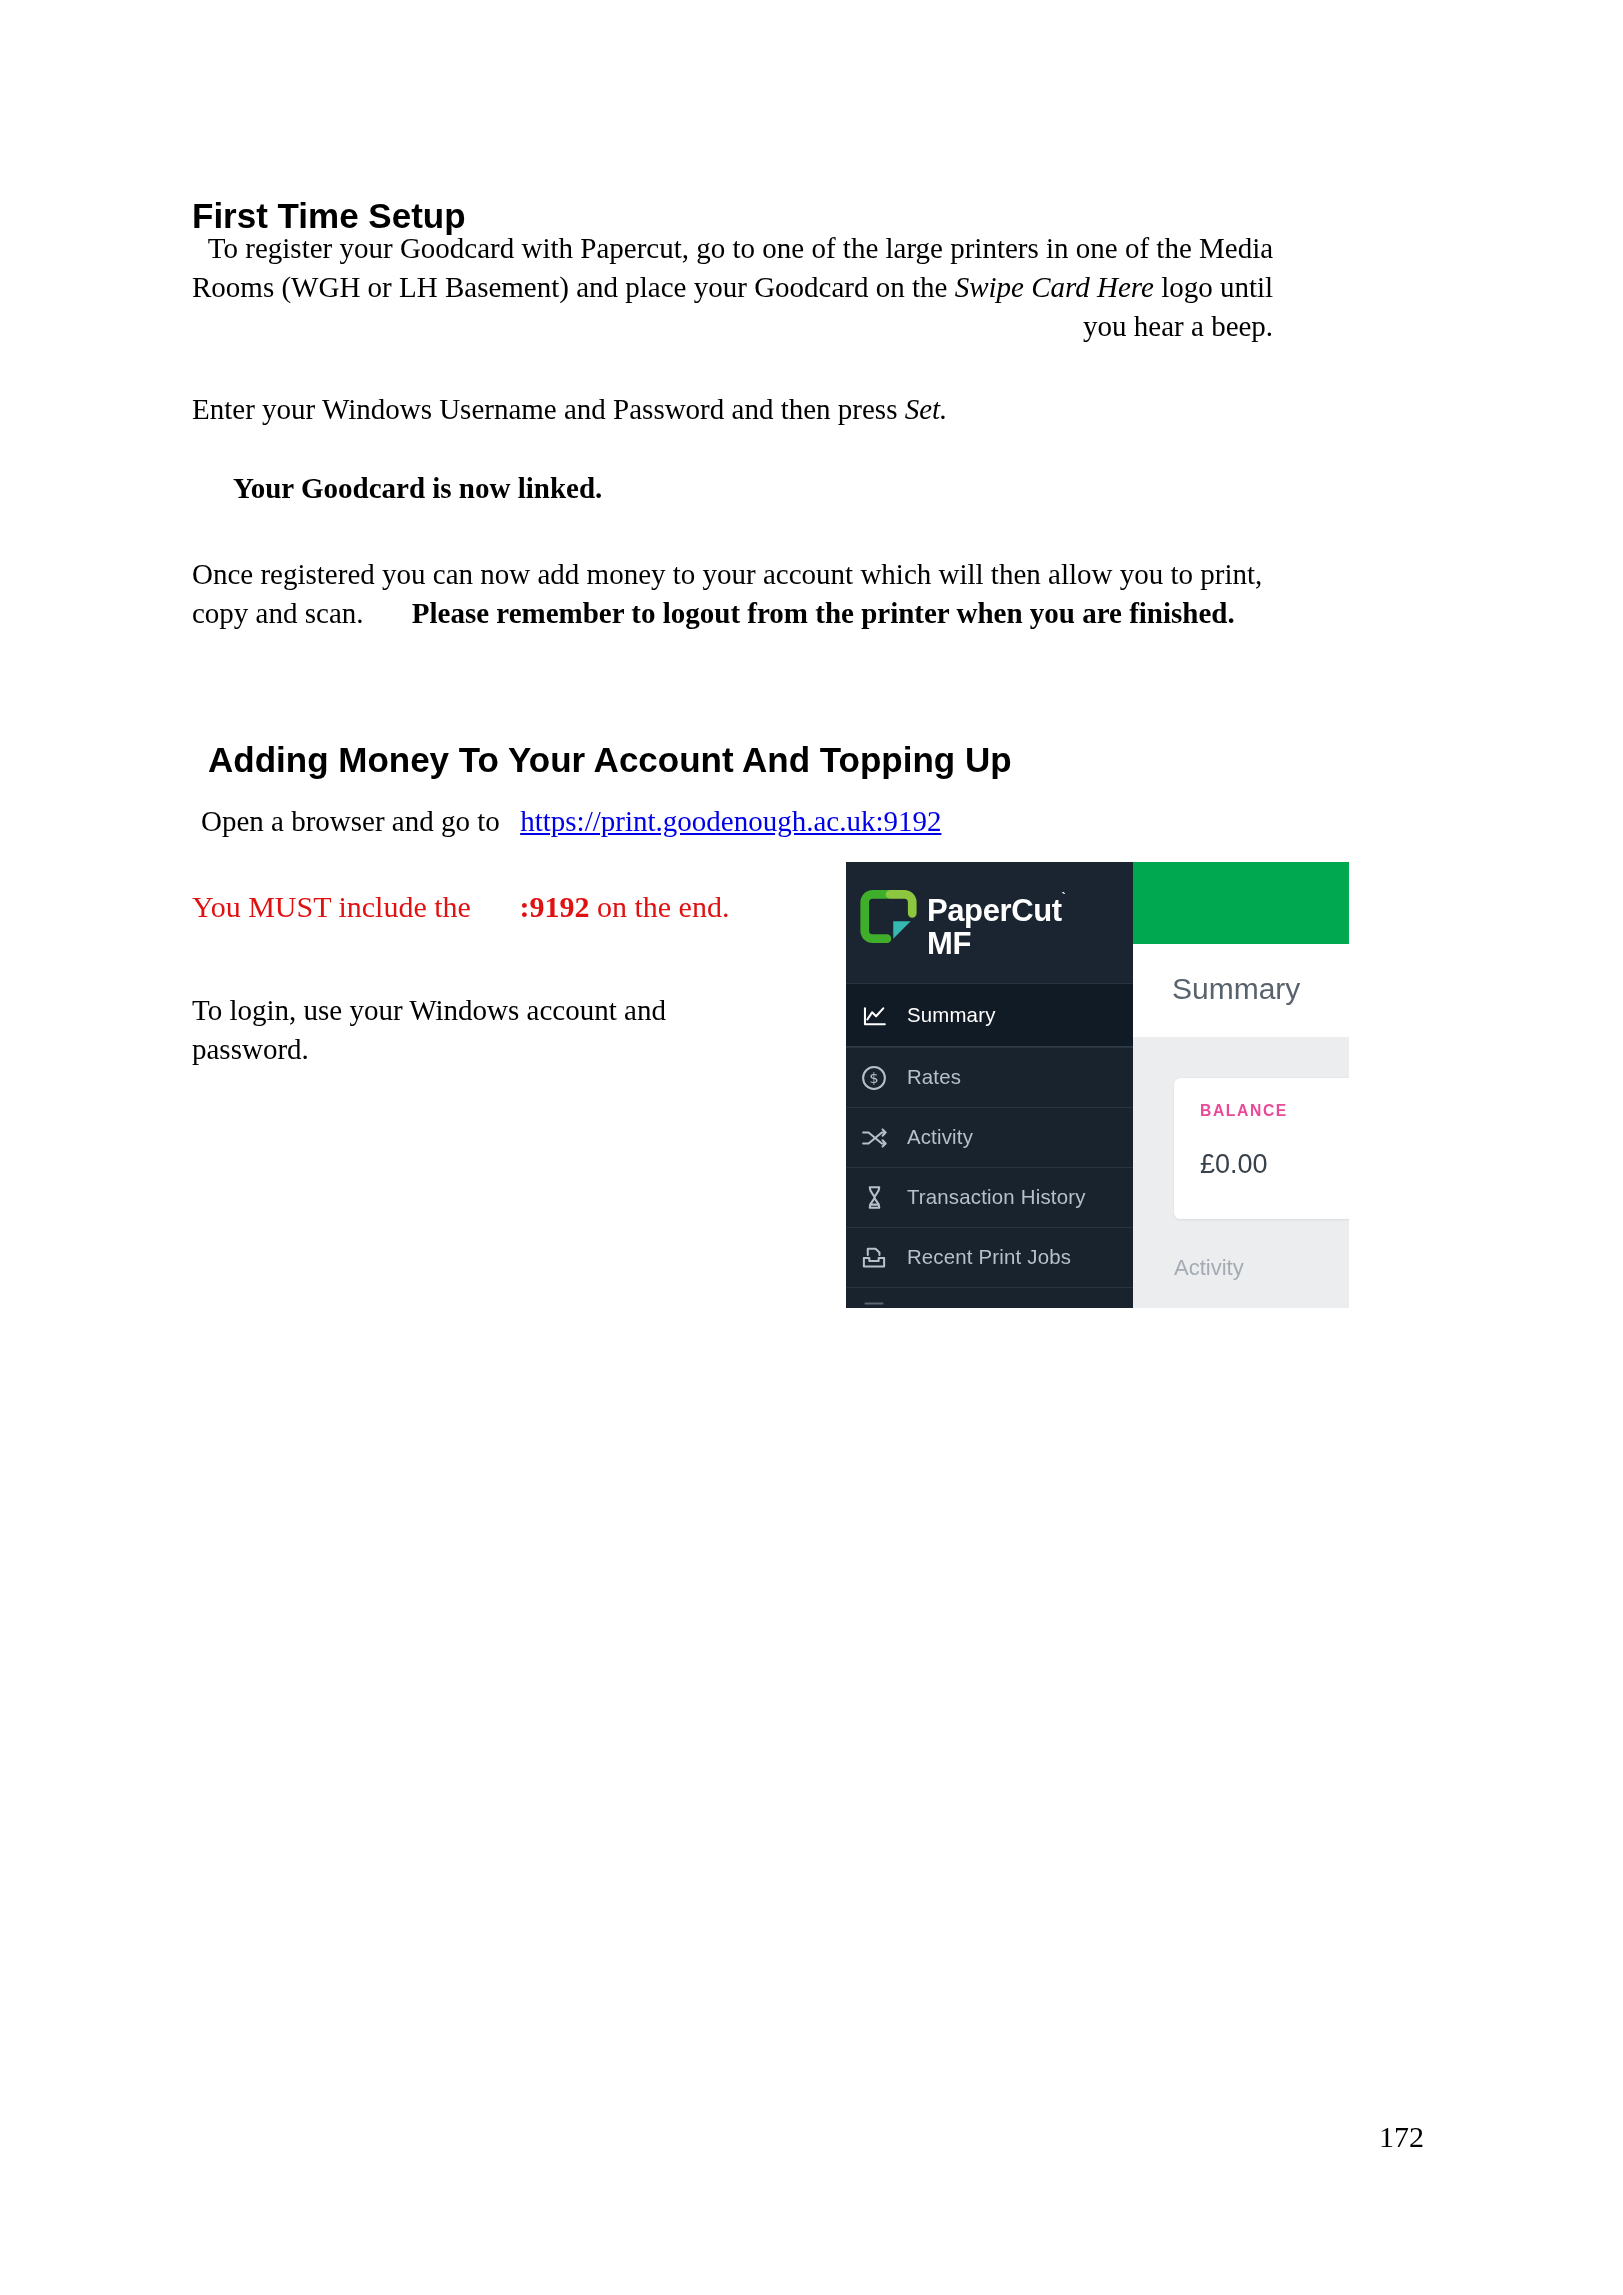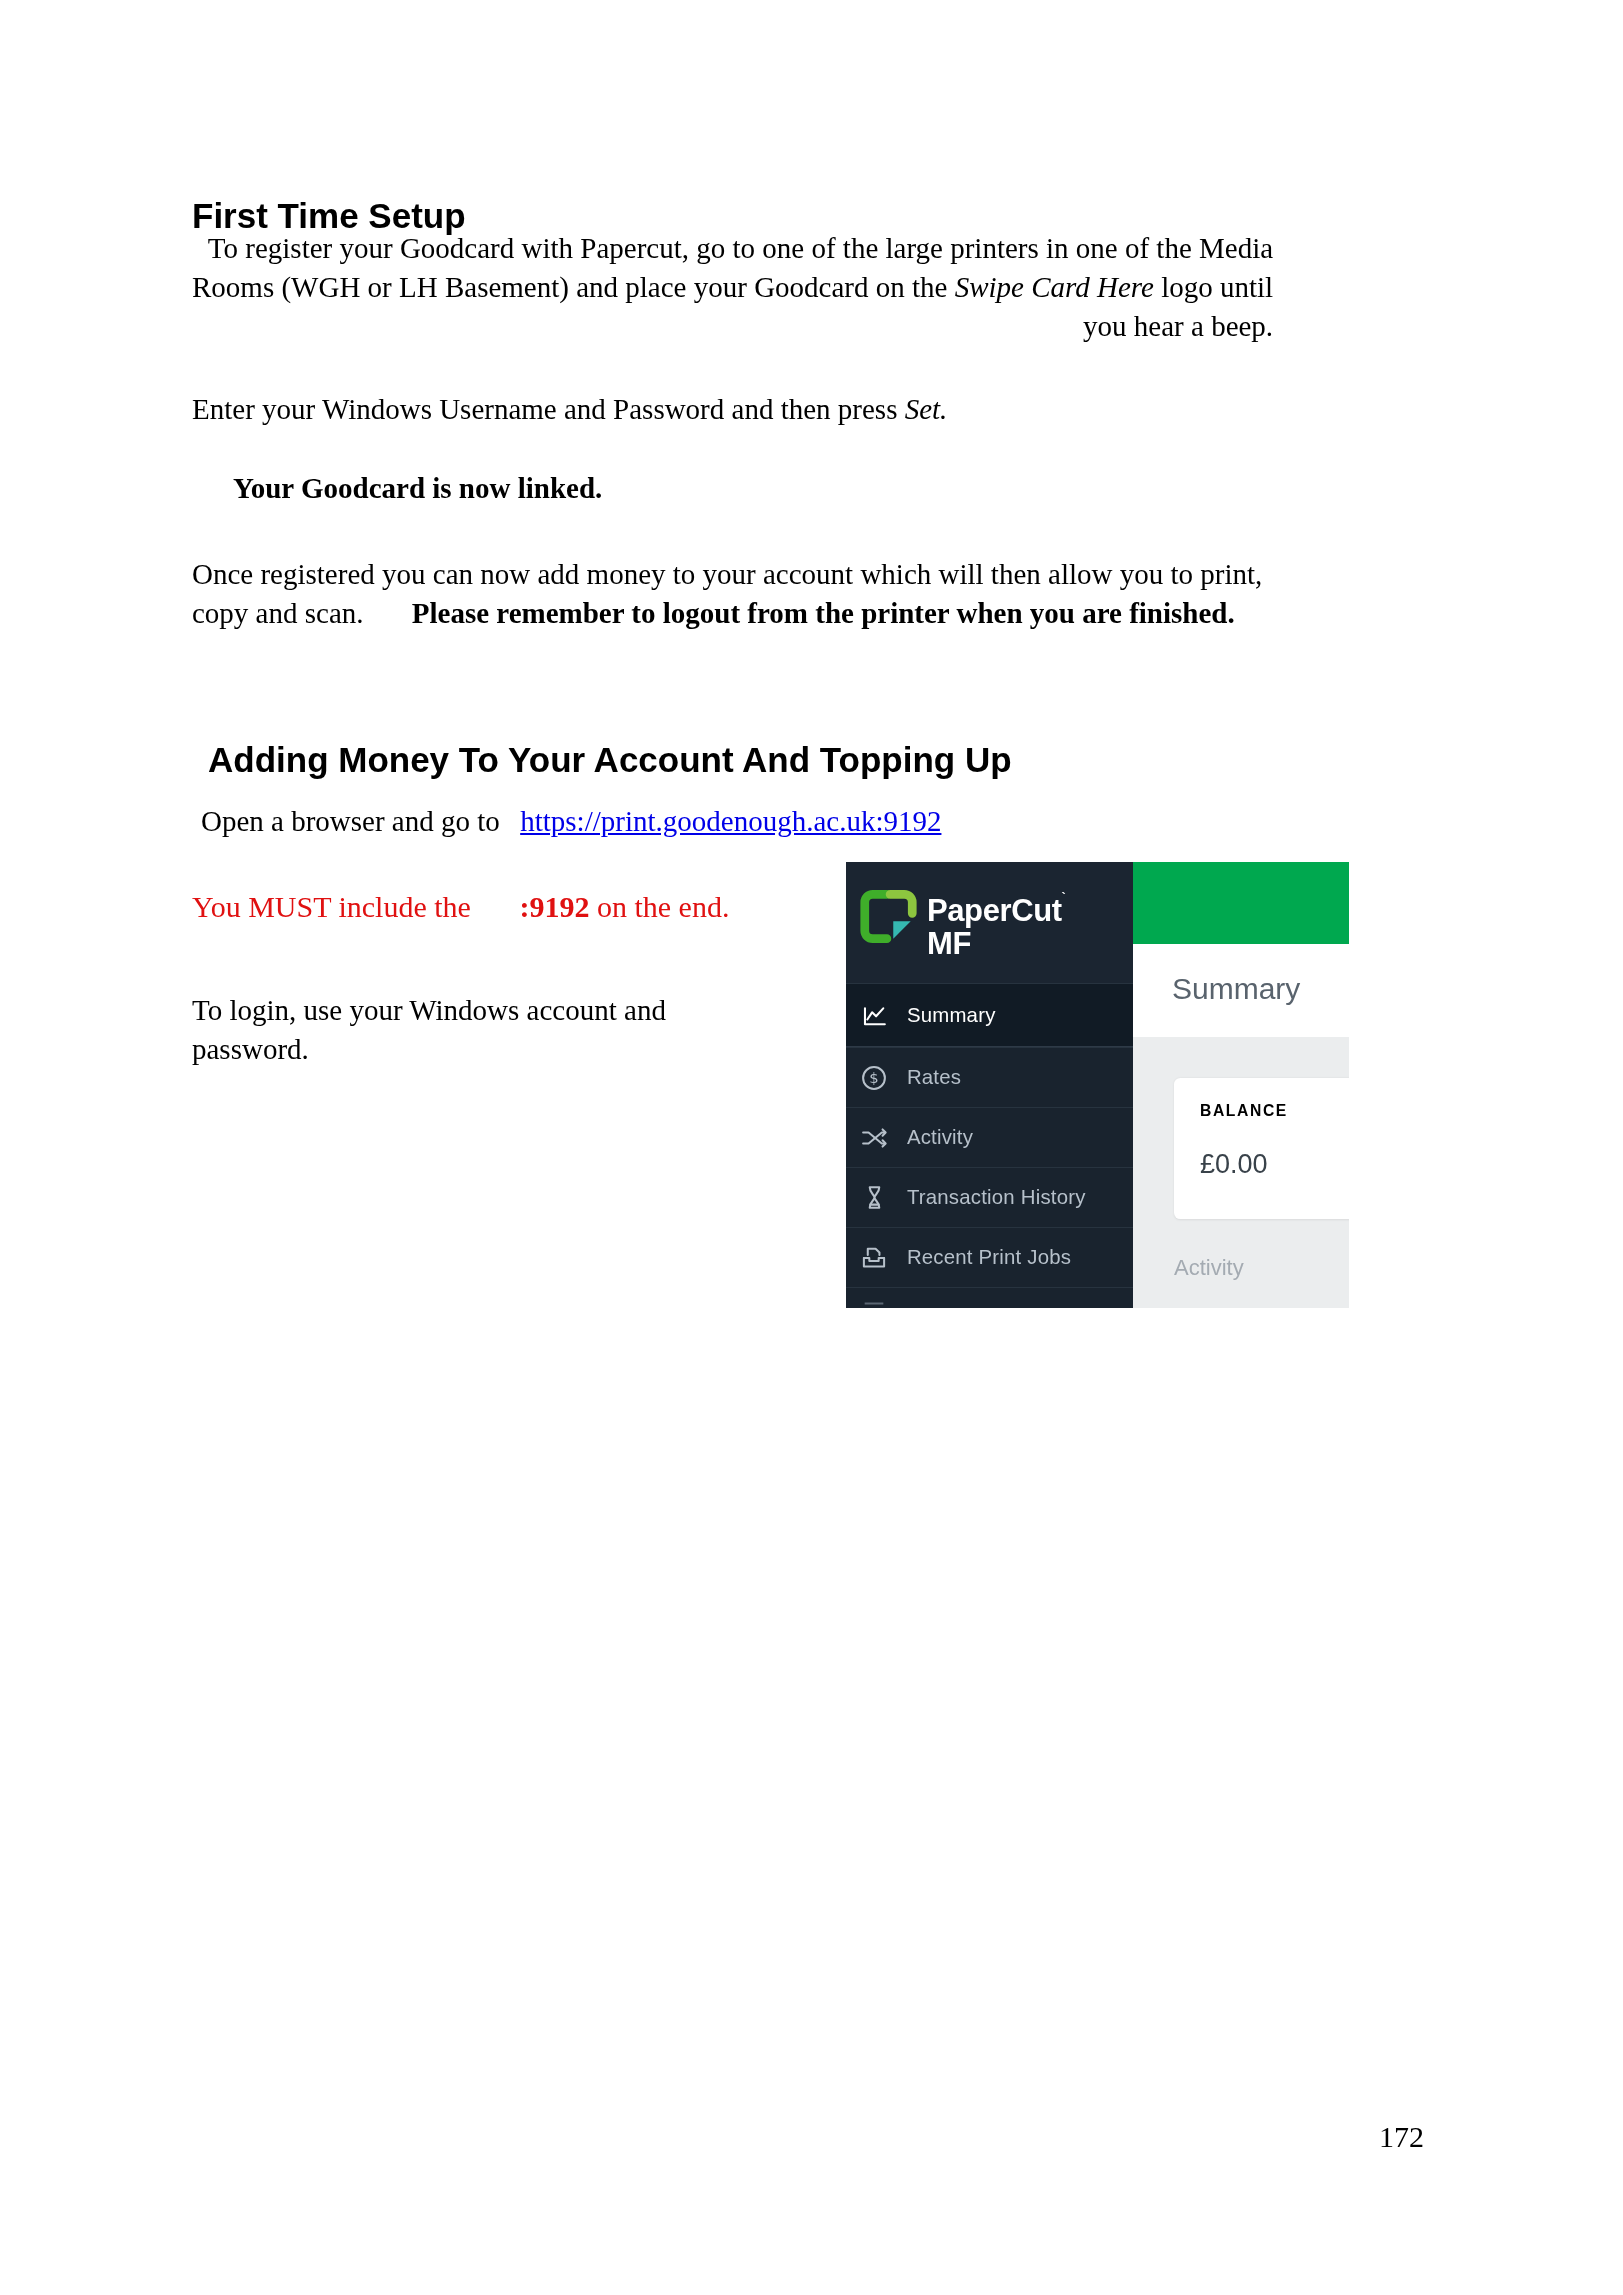--- a/index.html
+++ b/index.html
@@ -49,21 +49,21 @@
   .whiteband{position:absolute;left:0;top:82px;width:216px;height:93px;background:#ffffff;}
   .sumtitle{
     position:absolute;left:39px;top:28px;font-size:30px;color:#59636d;white-space:nowrap;
   }
   .card{
     position:absolute;left:41px;top:216px;width:188px;height:141px;background:#ffffff;
     border-radius:6.3px;box-shadow:0 0.8px 2.4px rgba(0,0,0,0.08);
   }
   .ballabel{
     position:absolute;left:26px;top:23.6px;font-size:15.7px;font-weight:bold;
-    letter-spacing:1.6px;color:#000000;white-space:nowrap;text-align:right;
+    letter-spacing:1.6px;color:#ec4899;white-space:nowrap;text-align:right;
   }
   .balvalue{position:absolute;left:26px;top:71px;font-size:27px;color:#39424a;white-space:nowrap;}
   .activity{position:absolute;left:41px;top:393px;font-size:22px;color:#a4abb2;white-space:nowrap;}
   svg{display:block;}
 </style>
 </head>
 <body>
 
 <div class="abs h1" style="left:192px;top:196px;">First Time Setup</div>
 

